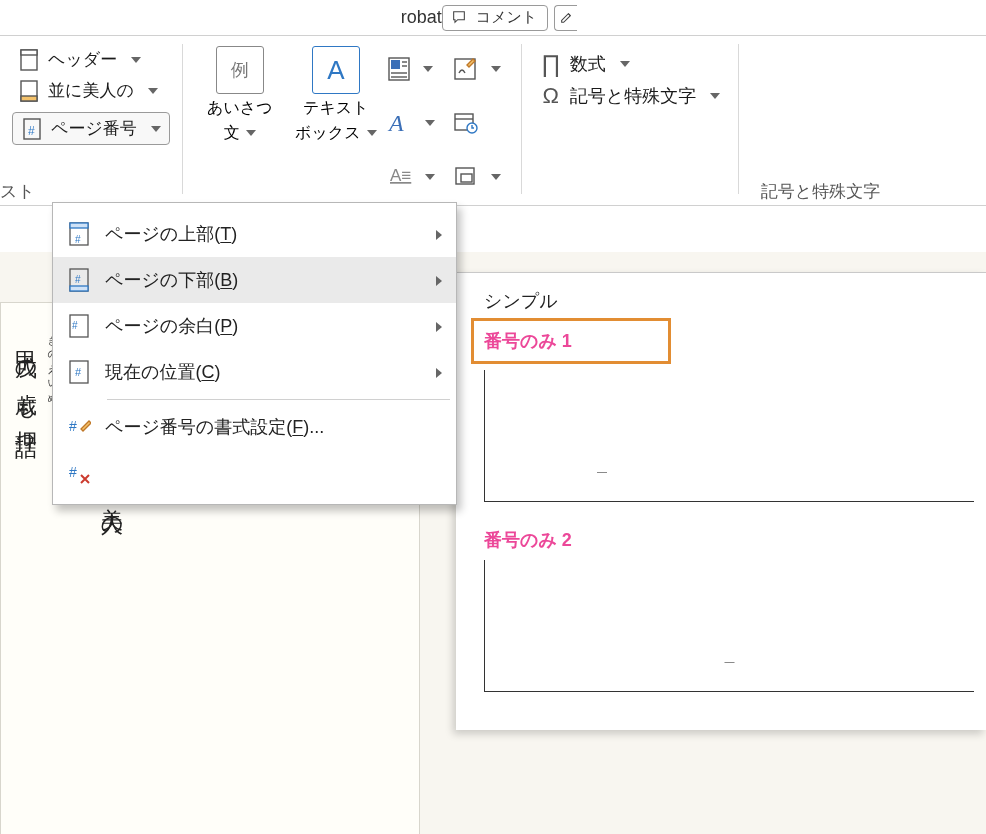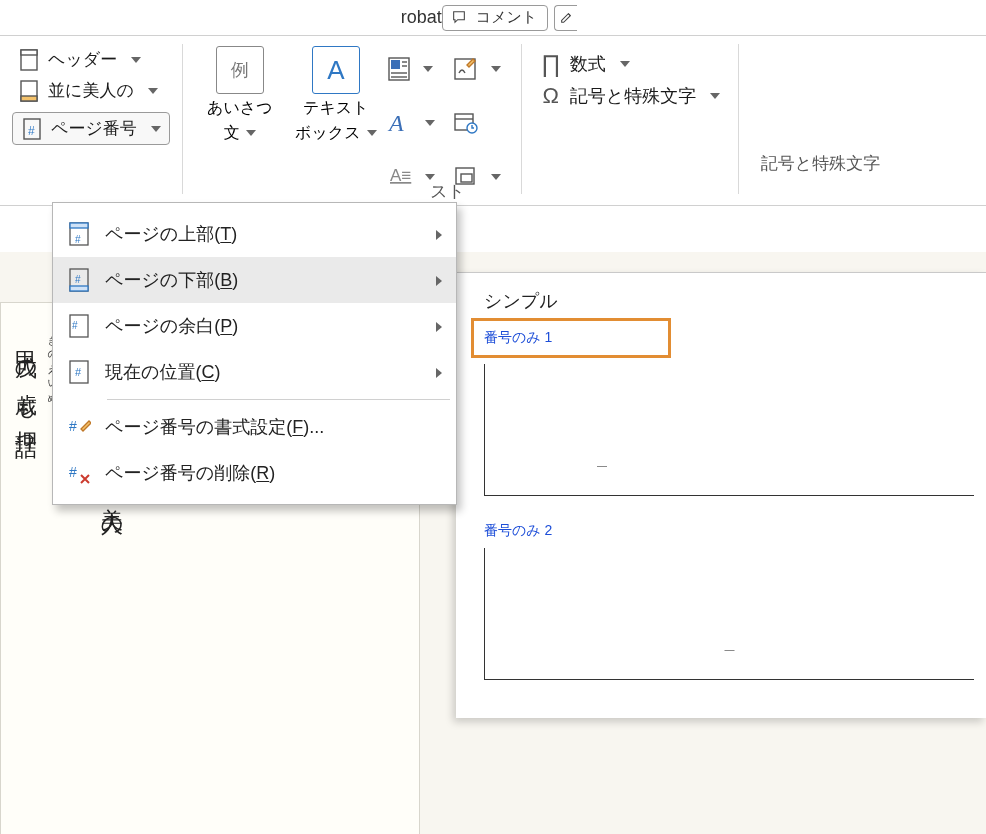--- a/index.html
+++ b/index.html
@@ -125,21 +125,21 @@
     border-top: 1px solid #c9c9c9;
     box-shadow: -3px 4px 8px rgba(0,0,0,0.18);
     padding: 10px 8px 20px 18px;
     z-index: 9;
   }
   .gallery-section-title {
     font-weight: 400; font-size: 18px; color:#222;
     padding: 6px 4px 8px 10px;
   }
   .gallery-item-title {
-    font-weight: 400; font-size: 14px; color:#1d4ed8;
+    font-weight: 700; font-size: 18px; color:#ec4899;
     padding: 8px 4px 8px 10px;
   }
   .gallery-item.highlighted .gallery-item-title {
     border: 3px solid #e28d33;
     padding: 8px 10px;
     margin: -3px 0 6px -3px;
     width: 200px;
   }
   .preview {
     width: 490px; height: 132px;
@@ -300,21 +300,21 @@
       <span class="icon" style="font-size:24px;color:#555;">∏</span>
       <span>数式</span>
     </div>
     <div class="row-btn caret" style="font-size:18px;">
       <span class="icon" style="font-size:22px;color:#555;">Ω</span>
       <span>記号と特殊文字</span>
     </div>
   </div>
 
   <div class="ribbon-label-row">
-    <div class="ribbon-tab-label" style="width:475px; text-align:right; padding-right:10px;margin-top:28px;">スト</div>
+    <div class="ribbon-tab-label" style="width:475px; text-align:left; padding-right:10px;">スト</div>
     <div class="ribbon-tab-label" style="width:180px;"></div>
     <div class="ribbon-tab-label" style="flex:1;">記号と特殊文字</div>
   </div>
 </div>
 
 <div class="document-area">
   <div class="page">
     <div class="v-text c1">第一回</div>
     <div class="v-text c2">一、　古川加十、</div>
     <div class="v-text c3">並に美人の</div>
@@ -376,21 +376,20 @@
     </span>
     <span><span>ページ番号の書式設定(</span><span class="underline-letter">F</span><span>)...</span></span>
   </div>
   <div class="menu-item">
     <span class="mi-icon">
       <svg width="24" height="24" fill="none">
           <text x="2" y="16" font-size="14" fill="#2f78c4">#</text>
           <path d="M14 14l8 8M22 14l-8 8" stroke="#cc3b2e" stroke-width="2"></path>
         </svg>
     </span>
-    <span><span>ページ番号の削除(</span><span class="underline-letter">R</span><span>)</span></span>
   </div>
 </div>
 
 <div class="gallery">
   <div class="gallery-section-title">シンプル</div>
 
   <div class="gallery-item highlighted">
     <div class="gallery-item-title">番号のみ 1</div>
     <div class="preview p1">
         <span class="num">—</span>

